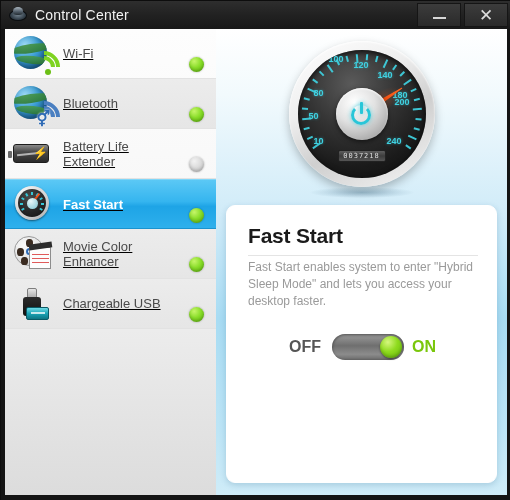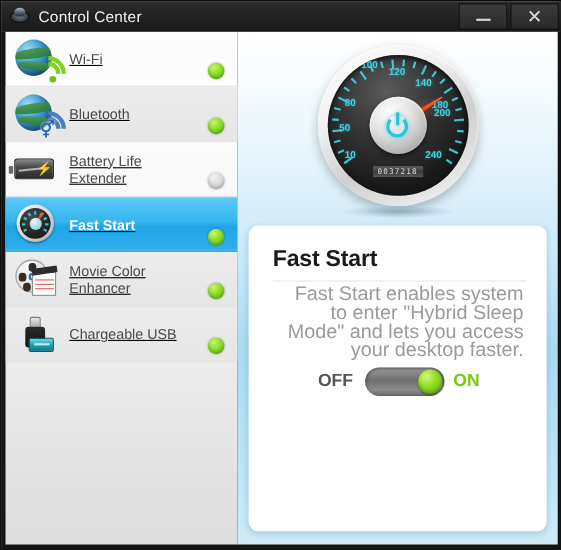--- a/index.html
+++ b/index.html
@@ -274,21 +274,21 @@
     border:1px solid #ffffff;box-sizing:border-box;
     box-shadow:0 2px 6px rgba(30,90,130,.22);
   }
   #card-title{
     position:absolute;left:21px;top:18px;
     font-size:21px;font-weight:bold;color:#1a1a1a;letter-spacing:-.2px;
   }
   #card-rule{position:absolute;left:21px;top:49px;width:230px;height:1px;background:#e4e4e4;}
   #card-desc{
     position:absolute;left:21px;top:53px;width:228px;
-    font-size:18px;line-height:17px;color:#9a9a9a;text-align:right;
+    font-size:12px;line-height:17px;color:#9a9a9a;
   }
   #toggle-row{
     position:absolute;left:0;top:126px;width:271px;height:30px;
     display:flex;align-items:center;justify-content:center;
   }
   .tg-label{font-size:16px;font-weight:bold;color:#555;}
   .tg-label.on{color:#7ac70c;margin-left:8px;}
   .tg-label.off{margin-right:11px;}
   #switch{
     position:relative;width:72px;height:26px;border-radius:13px;

